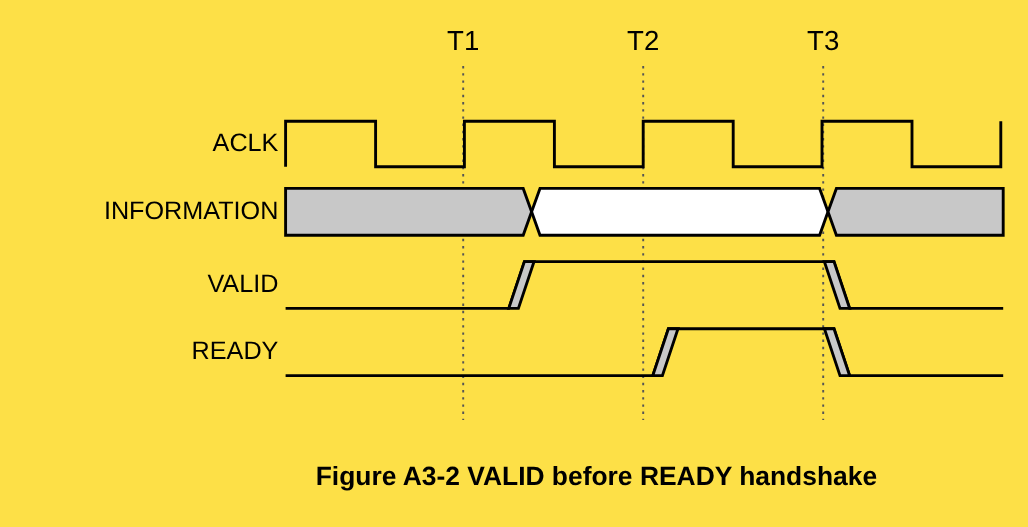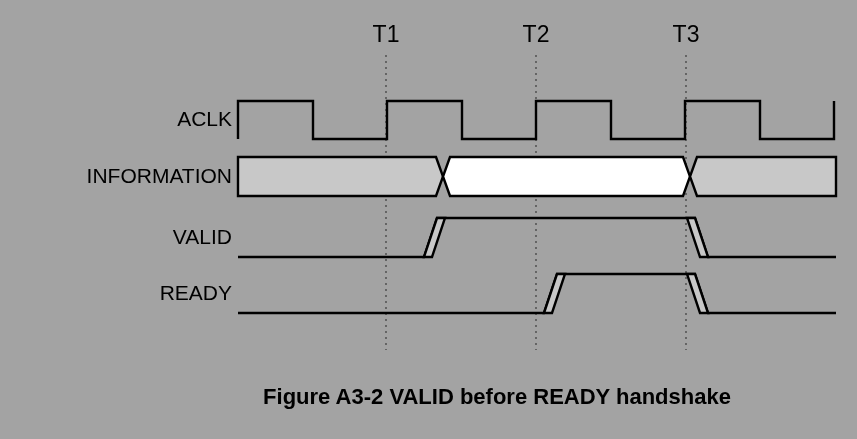--- a/index.html
+++ b/index.html
@@ -12,21 +12,21 @@
     width: 857px;
     height: 439px;
     overflow: hidden;
     font-family: "Liberation Sans", sans-serif;
     color: #000000;
   }
   #figure-root {
     position: relative;
     width: 857px;
     height: 439px;
-    background: #a3a3a3;
+    background: #fde047;
   }
   #diagram-svg {
     position: absolute;
     left: 0;
     top: 0;
     width: 857px;
     height: 439px;
     display: block;
   }
   .signal-label {

